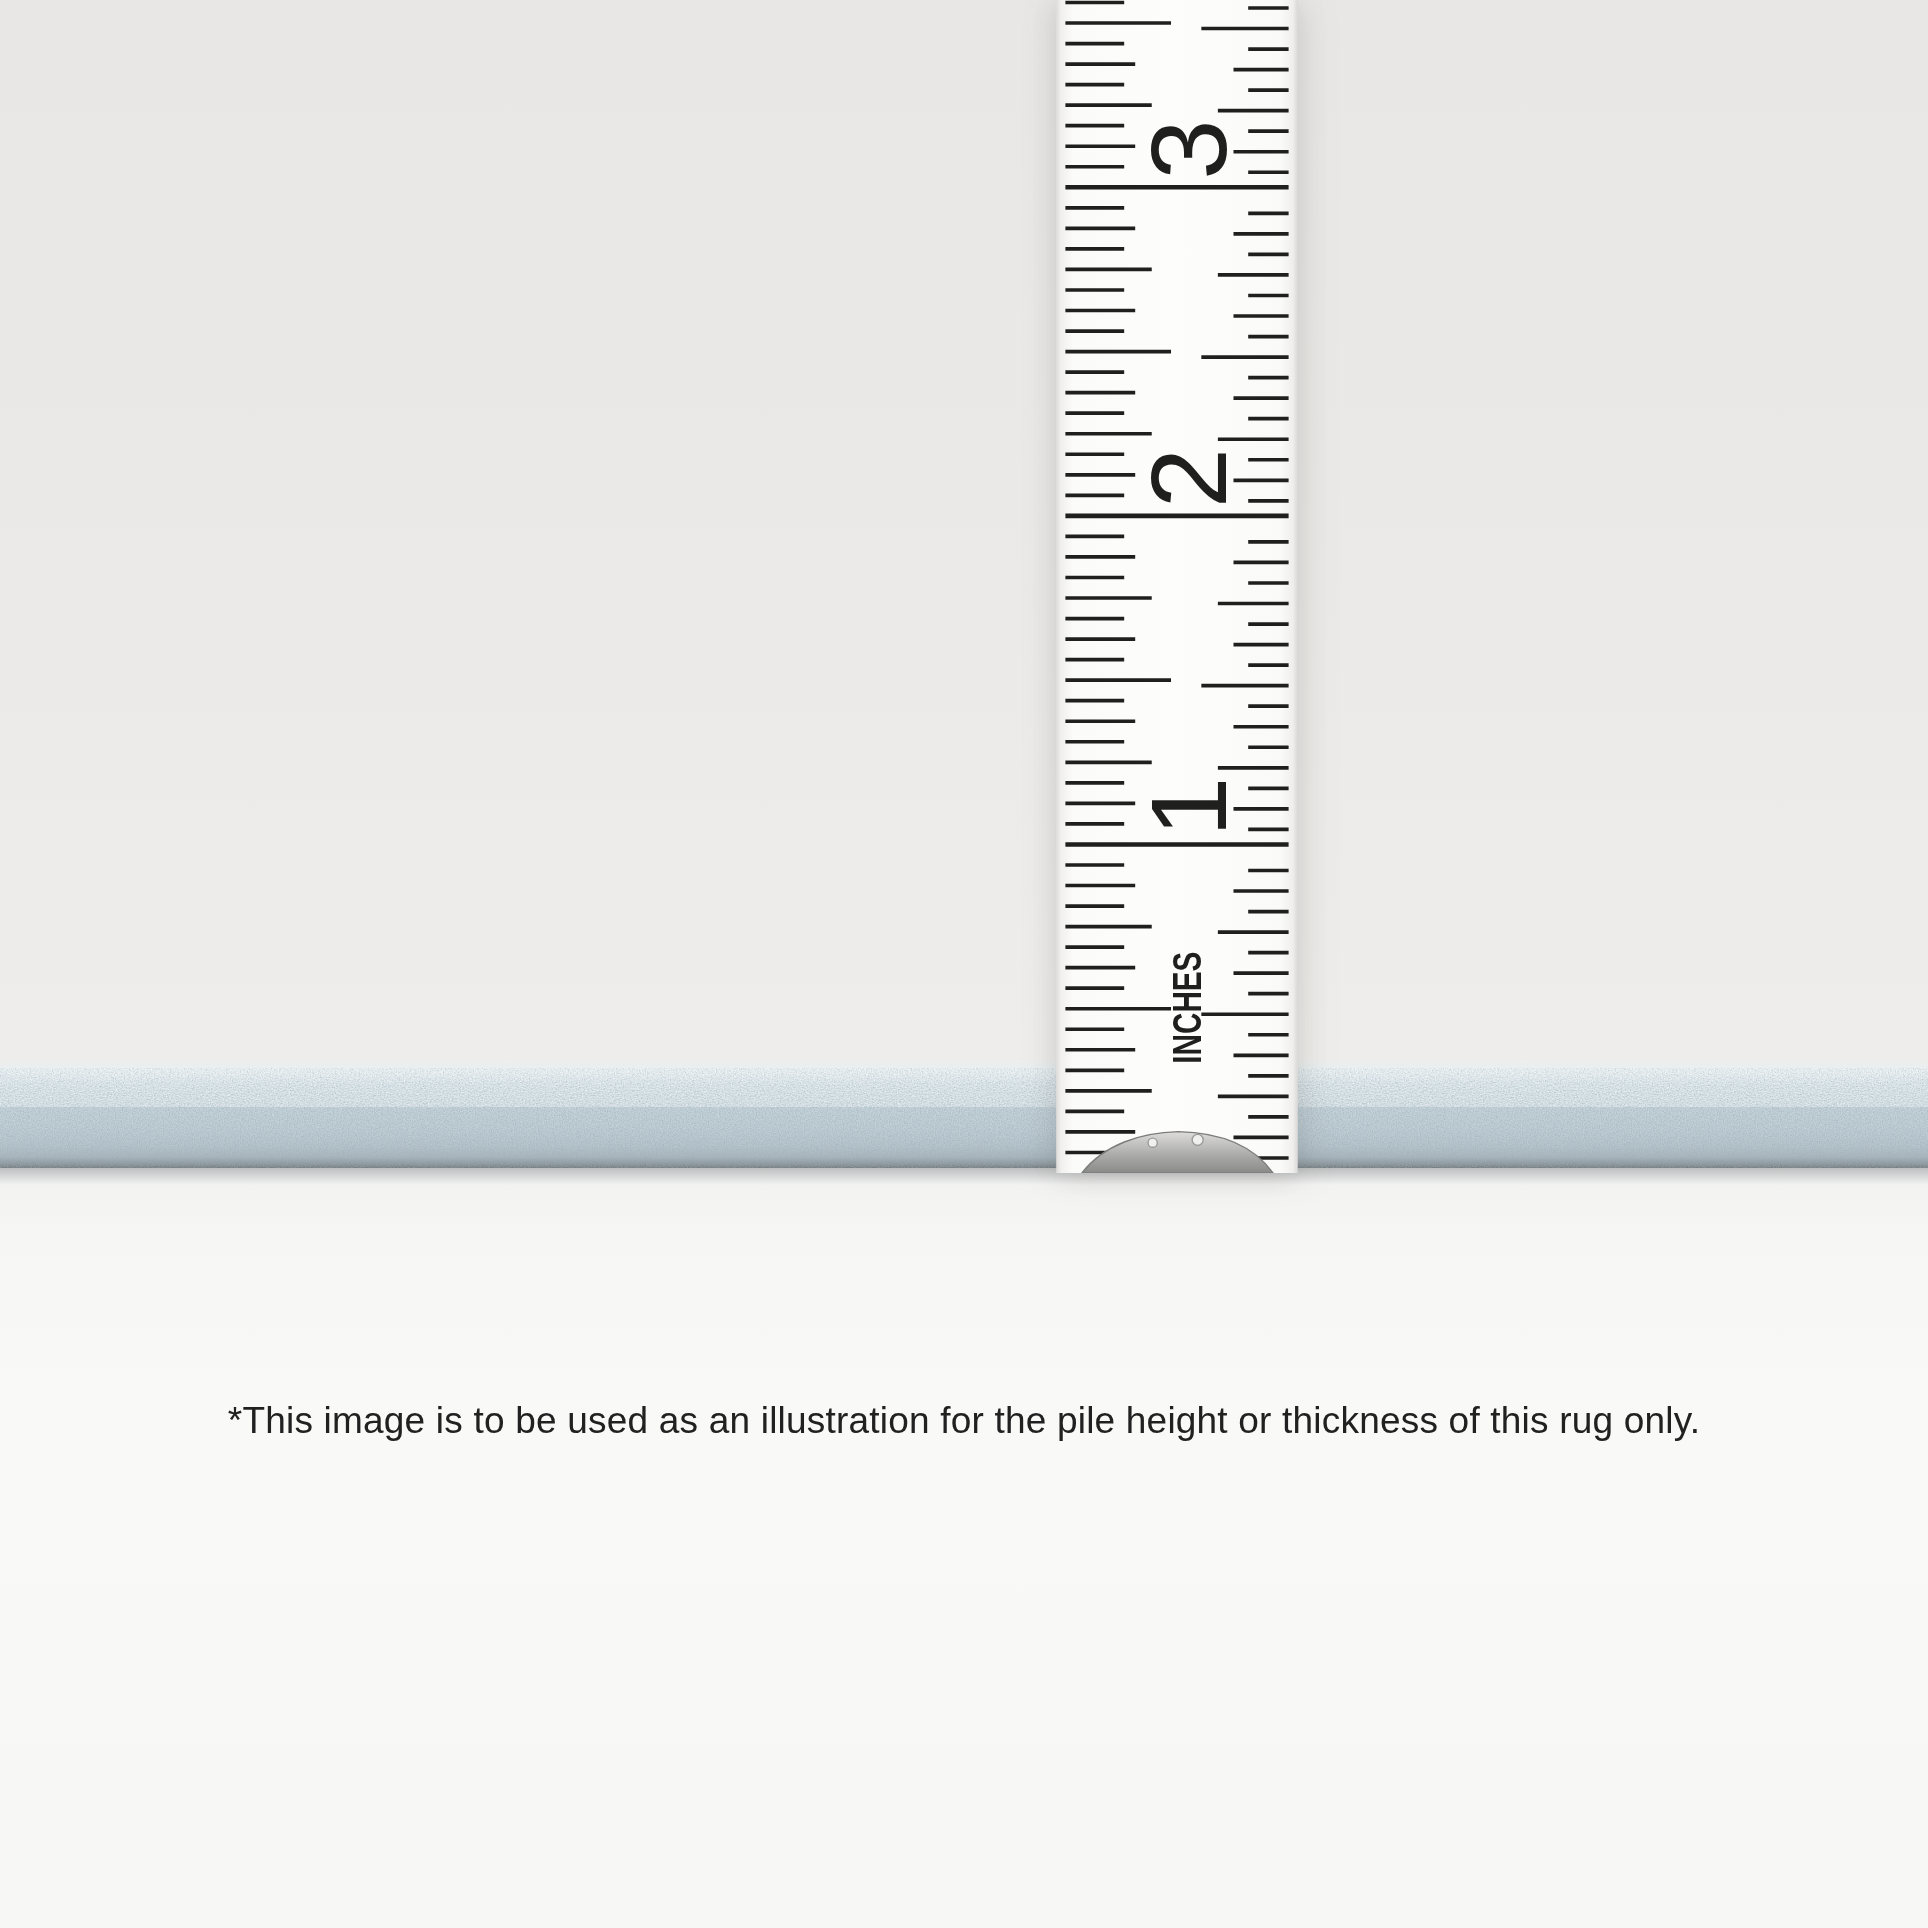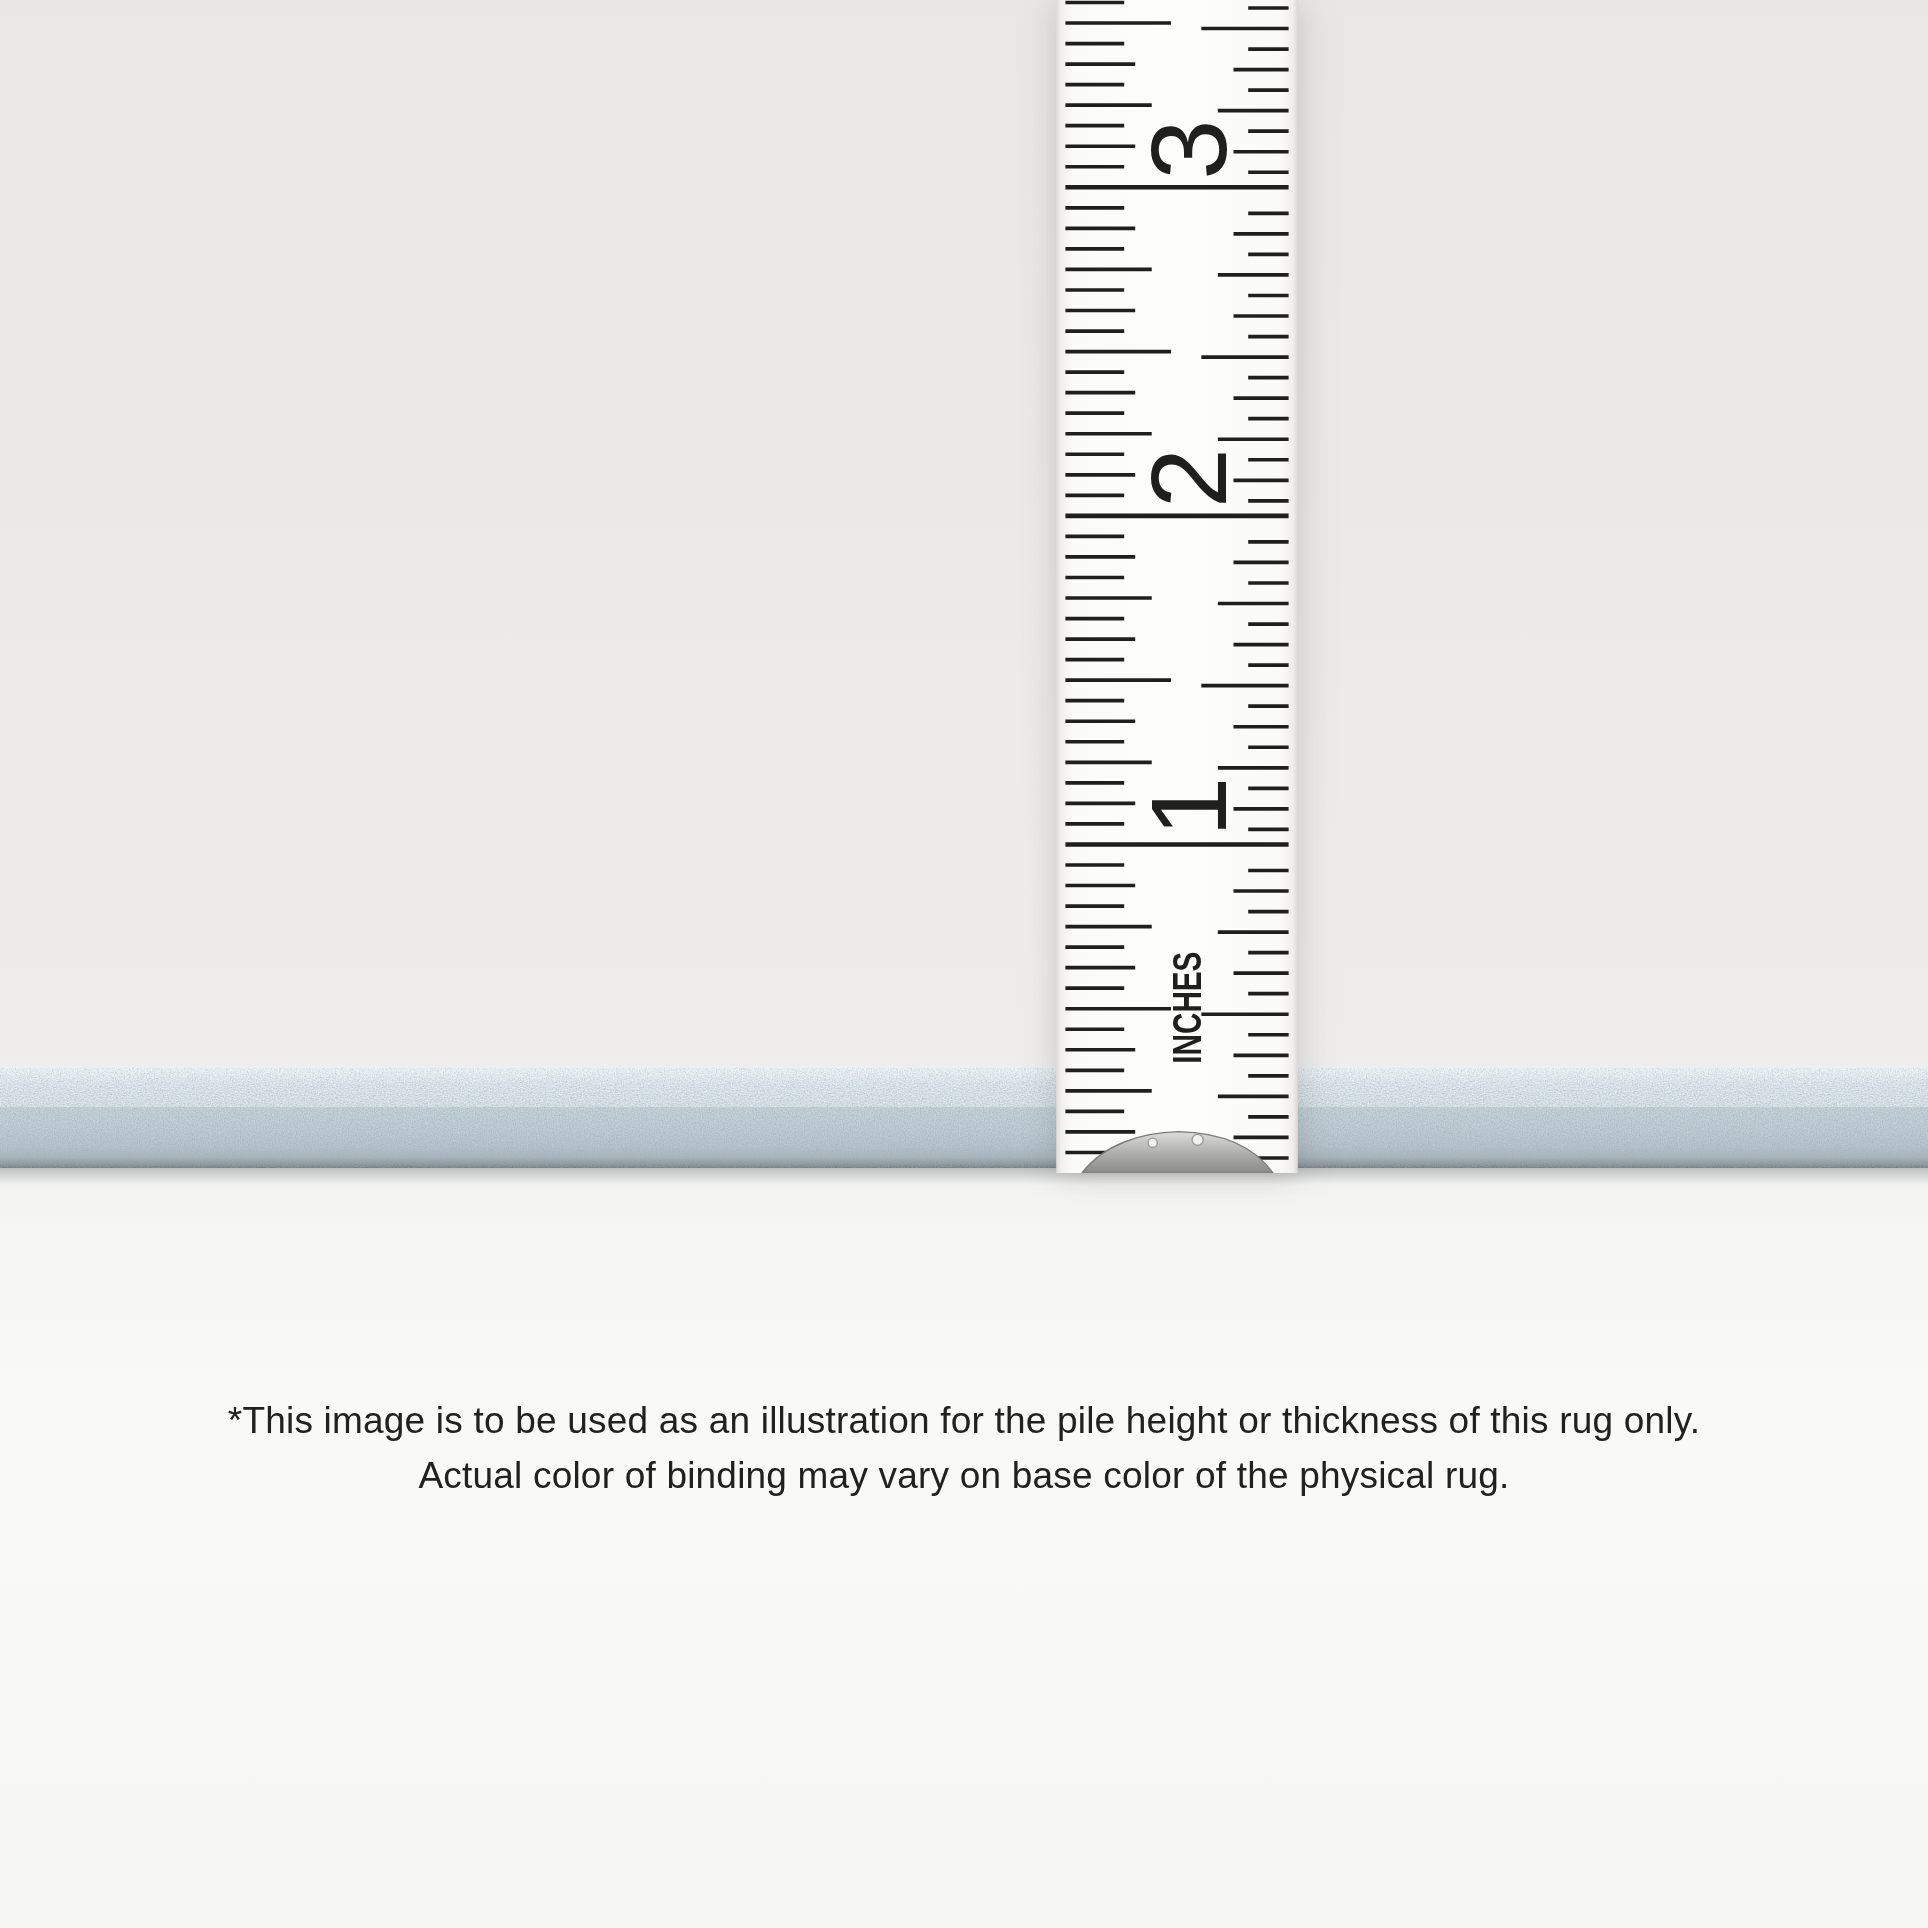--- a/index.html
+++ b/index.html
@@ -227,17 +227,16 @@
         <text x="143" y="204.9000000000001" transform="rotate(-90 143 162.9000000000001)" text-anchor="middle" fill="#1f1f1d" font-family="&quot;Liberation Sans&quot;, sans-serif" font-size="118" font-weight="500">3</text>
         <text x="143" y="1112" transform="rotate(-90 143 1097)" text-anchor="middle" fill="#1f1f1d" font-family="&quot;Liberation Sans&quot;, sans-serif" font-size="44" font-weight="700" textLength="122" lengthAdjust="spacingAndGlyphs">INCHES</text>
       </g>
     <path d="M28,1277 C52,1246 92,1233 133,1232 C177,1233 214,1246 236,1277 Z" fill="url(#metal)" stroke="#7d7d7b" stroke-width="1.5"></path>
     <circle cx="105" cy="1244" r="5" fill="#f0f0ee" stroke="#9a9a98" stroke-width="1.5"></circle>
     <circle cx="154" cy="1241" r="6" fill="#f0f0ee" stroke="#9a9a98" stroke-width="1.5"></circle>
   </svg>
 
   <div class="caption">
     <p>*This image is to be used as an illustration for the pile height or thickness of this rug only.</p>
-    <p>Actual color of binding may vary on base color of the physical rug.</p>
   </div>
 
 </div>
 
 
 </body></html>

